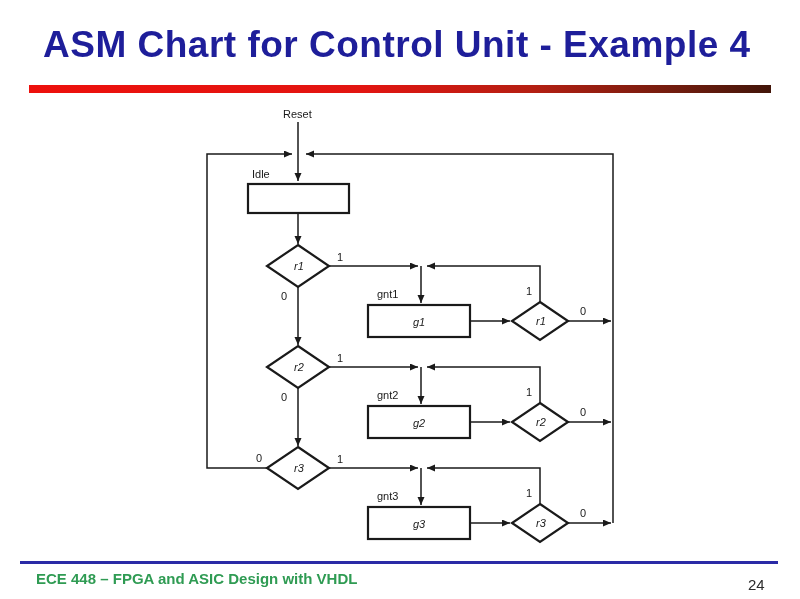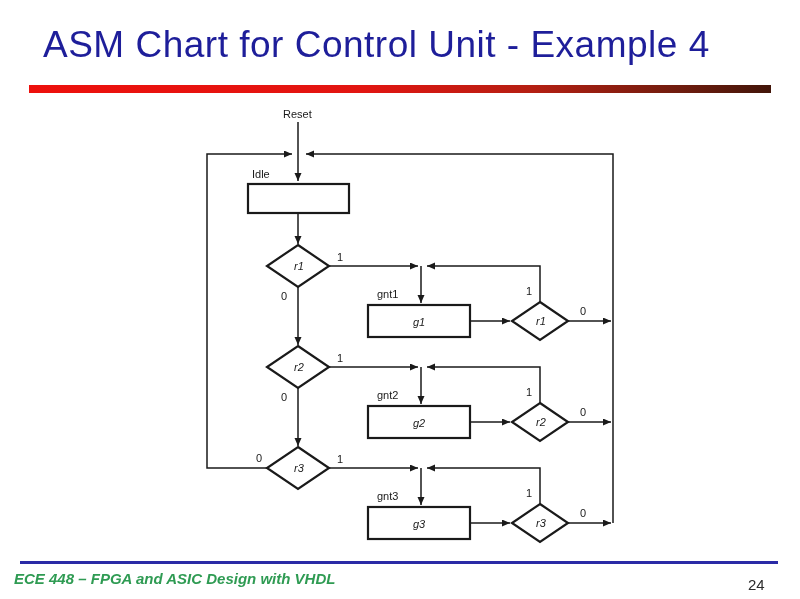--- a/index.html
+++ b/index.html
@@ -8,21 +8,21 @@
     background: #ffffff;
     position: relative;
     overflow: hidden;
     font-family: "Liberation Sans", sans-serif;
   }
   .slide-title {
     position: absolute;
     left: 43px; top: 24px;
     width: 740px;
     font-size: 37px;
-    font-weight: 400;
+    font-weight: 700;
     letter-spacing: 0.5px;
     color: #1e1e9a;
     white-space: nowrap;
   }
   .accent-line {
     position: absolute;
     left: 29px; top: 85px;
     width: 742px; height: 8px;
     background: linear-gradient(to right,
       #ed100c 0%, #e21511 45%, #b41f12 68%, #6e1c0e 88%, #421509 100%);
@@ -38,23 +38,22 @@
   .it { font-style: italic; }
   .mid { text-anchor: middle; }
   .footer-divider {
     position: absolute;
     left: 20px; top: 561px;
     width: 758px; height: 3px;
     background: #2a2aa6;
   }
   .footer-course {
     position: absolute;
-    left: 14px; top: 570px;
+    left: 36px; top: 570px;
     font-size: 15px;
-    font-style: italic;
     font-weight: 600;
     color: #2f9b53;
     white-space: nowrap;
   }
   .footer-page {
     position: absolute;
     left: 748px; top: 576px;
     font-size: 15px;
     color: #2b2b2b;
     text-align: center;

